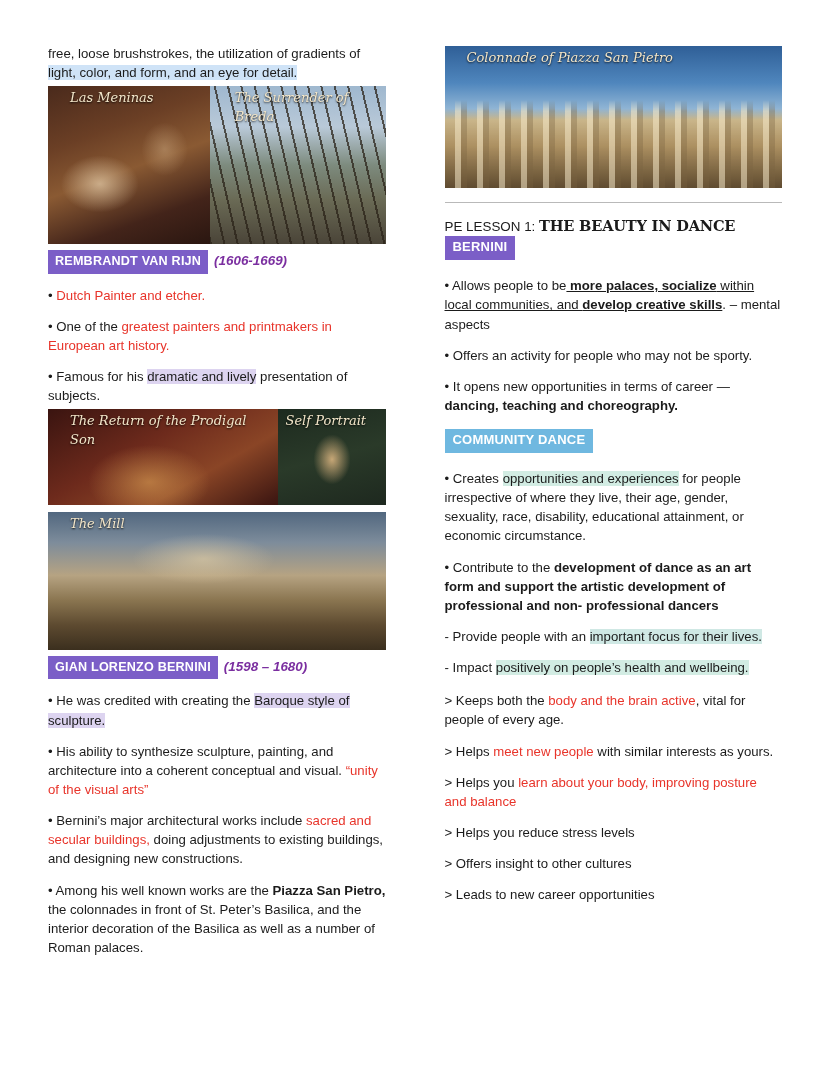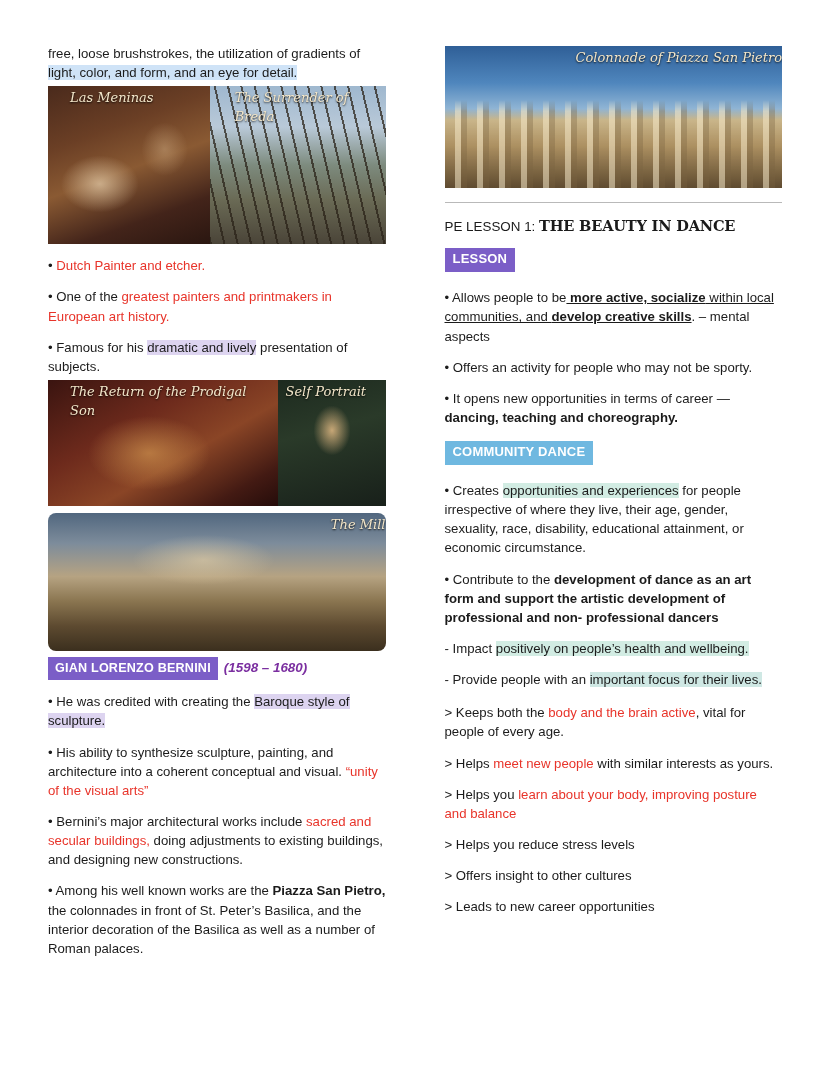--- a/index.html
+++ b/index.html
@@ -85,21 +85,21 @@
   .fig {
     position: relative;
     overflow: hidden;
     margin: 4px 0 2px 0;
   }
   .fig .cap {
     position: absolute;
     top: 3px;
     left: 0;
     right: 0;
-    text-align: right;
+    text-align: left;
     font-family: "DejaVu Serif", serif;
     font-style: italic;
     color: #f3e6c9;
     font-size: 13px;
     text-shadow: 0 1px 2px rgba(0,0,0,.85);
     pointer-events: none;
     padding-left: 22px;
   }
   .fig .cap.left  { text-align: left; right: 50%; }
   .fig .cap.right { text-align: left; padding-left: 18px; left: 50%; }
@@ -153,21 +153,21 @@
       linear-gradient(180deg, rgba(0,0,0,0) 0 44%, rgba(0,0,0,.12) 100%);
     mask-image: linear-gradient(180deg, rgba(0,0,0,0) 0 38%, #000 46%, #000 100%);
     -webkit-mask-image: linear-gradient(180deg, rgba(0,0,0,0) 0 38%, #000 46%, #000 100%);
   }
 
   .rule {
     border: 0;
     border-top: 1px solid #b9b9b9;
     margin: 14px 0 12px 0;
   }
-  .lesson-line { margin-bottom: 12px; font-size: 13.4px; }
+  .lesson-line { font-size: 13.4px; }
   .lesson-title {
     font-family: "DejaVu Serif", serif;
     font-weight: bold;
     font-size: 14.6px;
     letter-spacing: -.2px;
   }
   .block { margin-bottom: 14px; }
   .sub-head { font-weight: bold; margin-bottom: 2px; }
 </style>
 </head>
@@ -182,37 +182,40 @@
 
       <div class="fig" style="height:158px;">
         <div class="split" style="height:158px;">
           <div class="art meninas" style="width:48%"></div>
           <div class="art breda" style="width:52%"></div>
         </div>
         <div class="cap left">Las Meninas</div>
         <div class="cap right">The Surrender of Breda</div>
       </div>
 
+      <div class="name-row">
+        <span class="name-chip">REMBRANDT VAN RIJN</span><span class="years">(1606-1669)</span>
+      </div>
 
       <div>
         <p class="bullet">• <span class="red">Dutch Painter and etcher.</span></p>
         <p class="bullet">• One of the <span class="red">greatest painters and printmakers in European art history.</span></p>
         <p class="bullet">• Famous for his <span class="hl-lav">dramatic and lively</span> presentation of subjects.</p>
       </div>
 
-      <div class="fig" style="height:126px;">
+      <div class="fig" style="height:96px;">
         <div class="split" style="height:126px;">
           <div class="art prodigal" style="width:68%"></div>
           <div class="art selfportrait" style="width:32%"></div>
         </div>
         <div class="cap left" style="right:34%;">The Return of the Prodigal Son</div>
         <div class="cap right" style="left:68%;padding-left:8px;">Self Portrait</div>
       </div>
 
-      <div class="fig" style="height:138px;margin-top:7px;border-radius:8px;">
+      <div class="fig" style="height:138px;margin-top:7px;">
         <div class="art mill" style="height:138px;"></div>
         <div class="cap">The Mill</div>
       </div>
 
       <div class="name-row">
         <span class="name-chip">GIAN LORENZO BERNINI</span><span class="years">(1598 – 1680)</span>
       </div>
 
       <div>
         <p class="bullet">• He was credited with creating the <span class="hl-lav">Baroque style of sculpture.</span></p>
@@ -227,32 +230,32 @@
       <div class="fig" style="height:142px;margin-top:2px;">
         <div class="art colonnade" style="height:142px;"></div>
         <div class="cap">Colonnade of Piazza San Pietro</div>
       </div>
 
       <hr class="rule">
 
       <p class="lesson-line"><span>PE LESSON 1: </span><span class="lesson-title">THE BEAUTY IN DANCE</span></p>
 
       <div class="block">
-        <span class="chip chip-purple">LESSON</span>
-        <p class="bullet">• Allows people to be<span class="b u"> more active, socialize</span><span class="u"> within local communities, and </span><span class="b u">develop creative skills</span>. – mental aspects</p>
+        <span class="chip chip-purple">BERNINI</span>
+        <p class="bullet">• Allows people to be<span class="b u"> more palaces, socialize</span><span class="u"> within local communities, and </span><span class="b u">develop creative skills</span>. – mental aspects</p>
         <p class="bullet">• Offers an activity for people who may not be sporty.</p>
         <p class="bullet">• It opens new opportunities in terms of career — <span class="b">dancing, teaching and choreography.</span></p>
       </div>
 
       <div class="block">
         <span class="chip chip-blue">COMMUNITY DANCE</span>
         <p class="bullet">• Creates <span class="hl-mint">opportunities and experiences</span> for people irrespective of where they live, their age, gender, sexuality, race, disability, educational attainment, or economic circumstance.</p>
         <p class="bullet">• Contribute to the <span class="b">development of dance as an art form and support the artistic development of professional and non- professional dancers</span></p>
+        <p class="bullet">- Provide people with an <span class="hl-teal">important focus for their lives.</span></p>
         <p class="bullet">- Impact <span class="hl-mint">positively on people’s health and wellbeing.</span></p>
-        <p class="bullet">- Provide people with an <span class="hl-teal">important focus for their lives.</span></p>
       </div>
 
       <div class="block">
         <p class="bullet">&gt; Keeps both the <span class="red">body and the brain active</span>, vital for people of every age.</p>
         <p class="bullet">&gt; Helps <span class="red">meet new people</span> with similar interests as yours.</p>
         <p class="bullet">&gt; Helps you <span class="red">learn about your body, improving posture and balance</span></p>
         <p class="bullet">&gt; Helps you reduce stress levels</p>
         <p class="bullet">&gt; Offers insight to other cultures</p>
         <p class="bullet">&gt; Leads to new career opportunities</p>
       </div>

